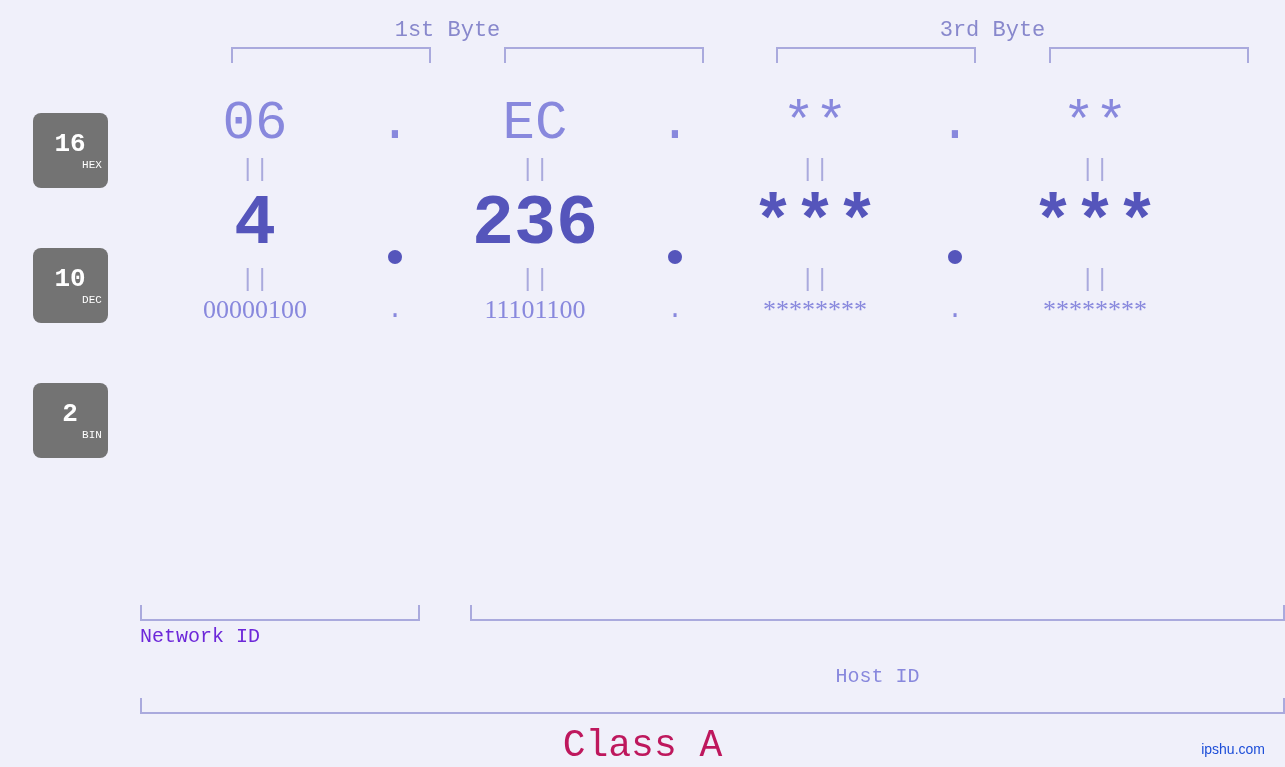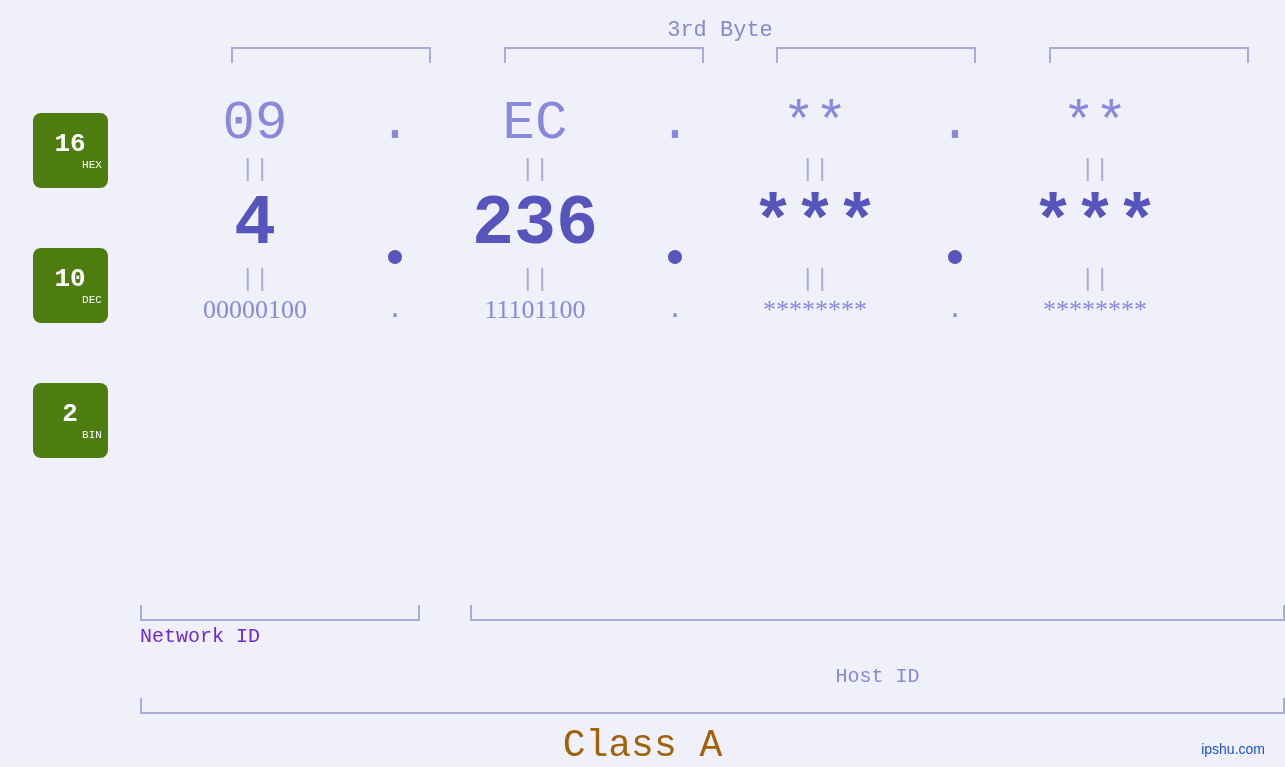--- a/index.html
+++ b/index.html
@@ -66,21 +66,21 @@
       display: flex;
       flex-direction: column;
       justify-content: space-around;
       align-items: center;
       width: 140px;
       padding-top: 30px;
       gap: 60px;
     }
 
     .badge {
-      background-color: #4d7c0f;
+      background-color: #737373;
       color: white;
       border-radius: 8px;
       width: 75px;
       height: 75px;
       display: flex;
       flex-direction: column;
       align-items: center;
       justify-content: center;
     }
 
@@ -208,20 +208,21 @@
       font-family: Arial, sans-serif;
     }
   </style>
 </head>
 <body>
 
 <div class="container">
 
   <div class="header-row">
     <div class="byte-columns">
+      <div class="byte-header">1st Byte</div>
       <div class="byte-header">3rd Byte</div>
     </div>
   </div>
 
   <div style="display:flex; width:1090px; justify-content:space-around; margin-left:195px; margin-top:4px;">
     <div class="bracket"></div>
     <div class="bracket"></div>
     <div class="bracket"></div>
     <div class="bracket"></div>
   </div>
@@ -240,21 +241,21 @@
       <div class="badge">
         <span class="badge-num">2</span>
         <span class="badge-label">BIN</span>
       </div>
     </div>
 
     <div class="data-area">
 
       <div class="data-row hex-row" style="margin-top:10px;">
         <div class="cell">
-          <span class="cell-value">09</span>
+          <span class="cell-value">06</span>
         </div>
         <div class="dot-cell">.</div>
         <div class="cell">
           <span class="cell-value">EC</span>
         </div>
         <div class="dot-cell">.</div>
         <div class="cell">
           <span class="cell-value">**</span>
         </div>
         <div class="dot-cell">.</div>
@@ -341,18 +342,18 @@
     <div style="width:280px; text-align:left; color:#6d28d9; font-size:20px; font-family:'Courier New',Courier,monospace;">Network ID</div>
     <div style="width:50px;"></div>
     <div style="flex:1; text-align:center; color:#8888dd; font-size:20px; font-family:'Courier New',Courier,monospace;margin-top:40px;">Host ID</div>
   </div>
 
   <div style="width:1145px; margin-left:140px; margin-top:10px;">
     <div style="width:100%; height:16px; border-bottom:2px solid #aaaadd; border-left:2px solid #aaaadd; border-right:2px solid #aaaadd;"></div>
   </div>
 
   <div style="width:100%; display:flex; justify-content:center; margin-top:10px;">
-    <span style="font-size:38px; color:#a16207; font-family:'Courier New',Courier,monospace;">Class A</span>
+    <span style="font-size:38px; color:#be185d; font-family:'Courier New',Courier,monospace;">Class A</span>
   </div>
 
   <div class="watermark">ipshu.com</div>
 
 </div>
 
 </body></html>

